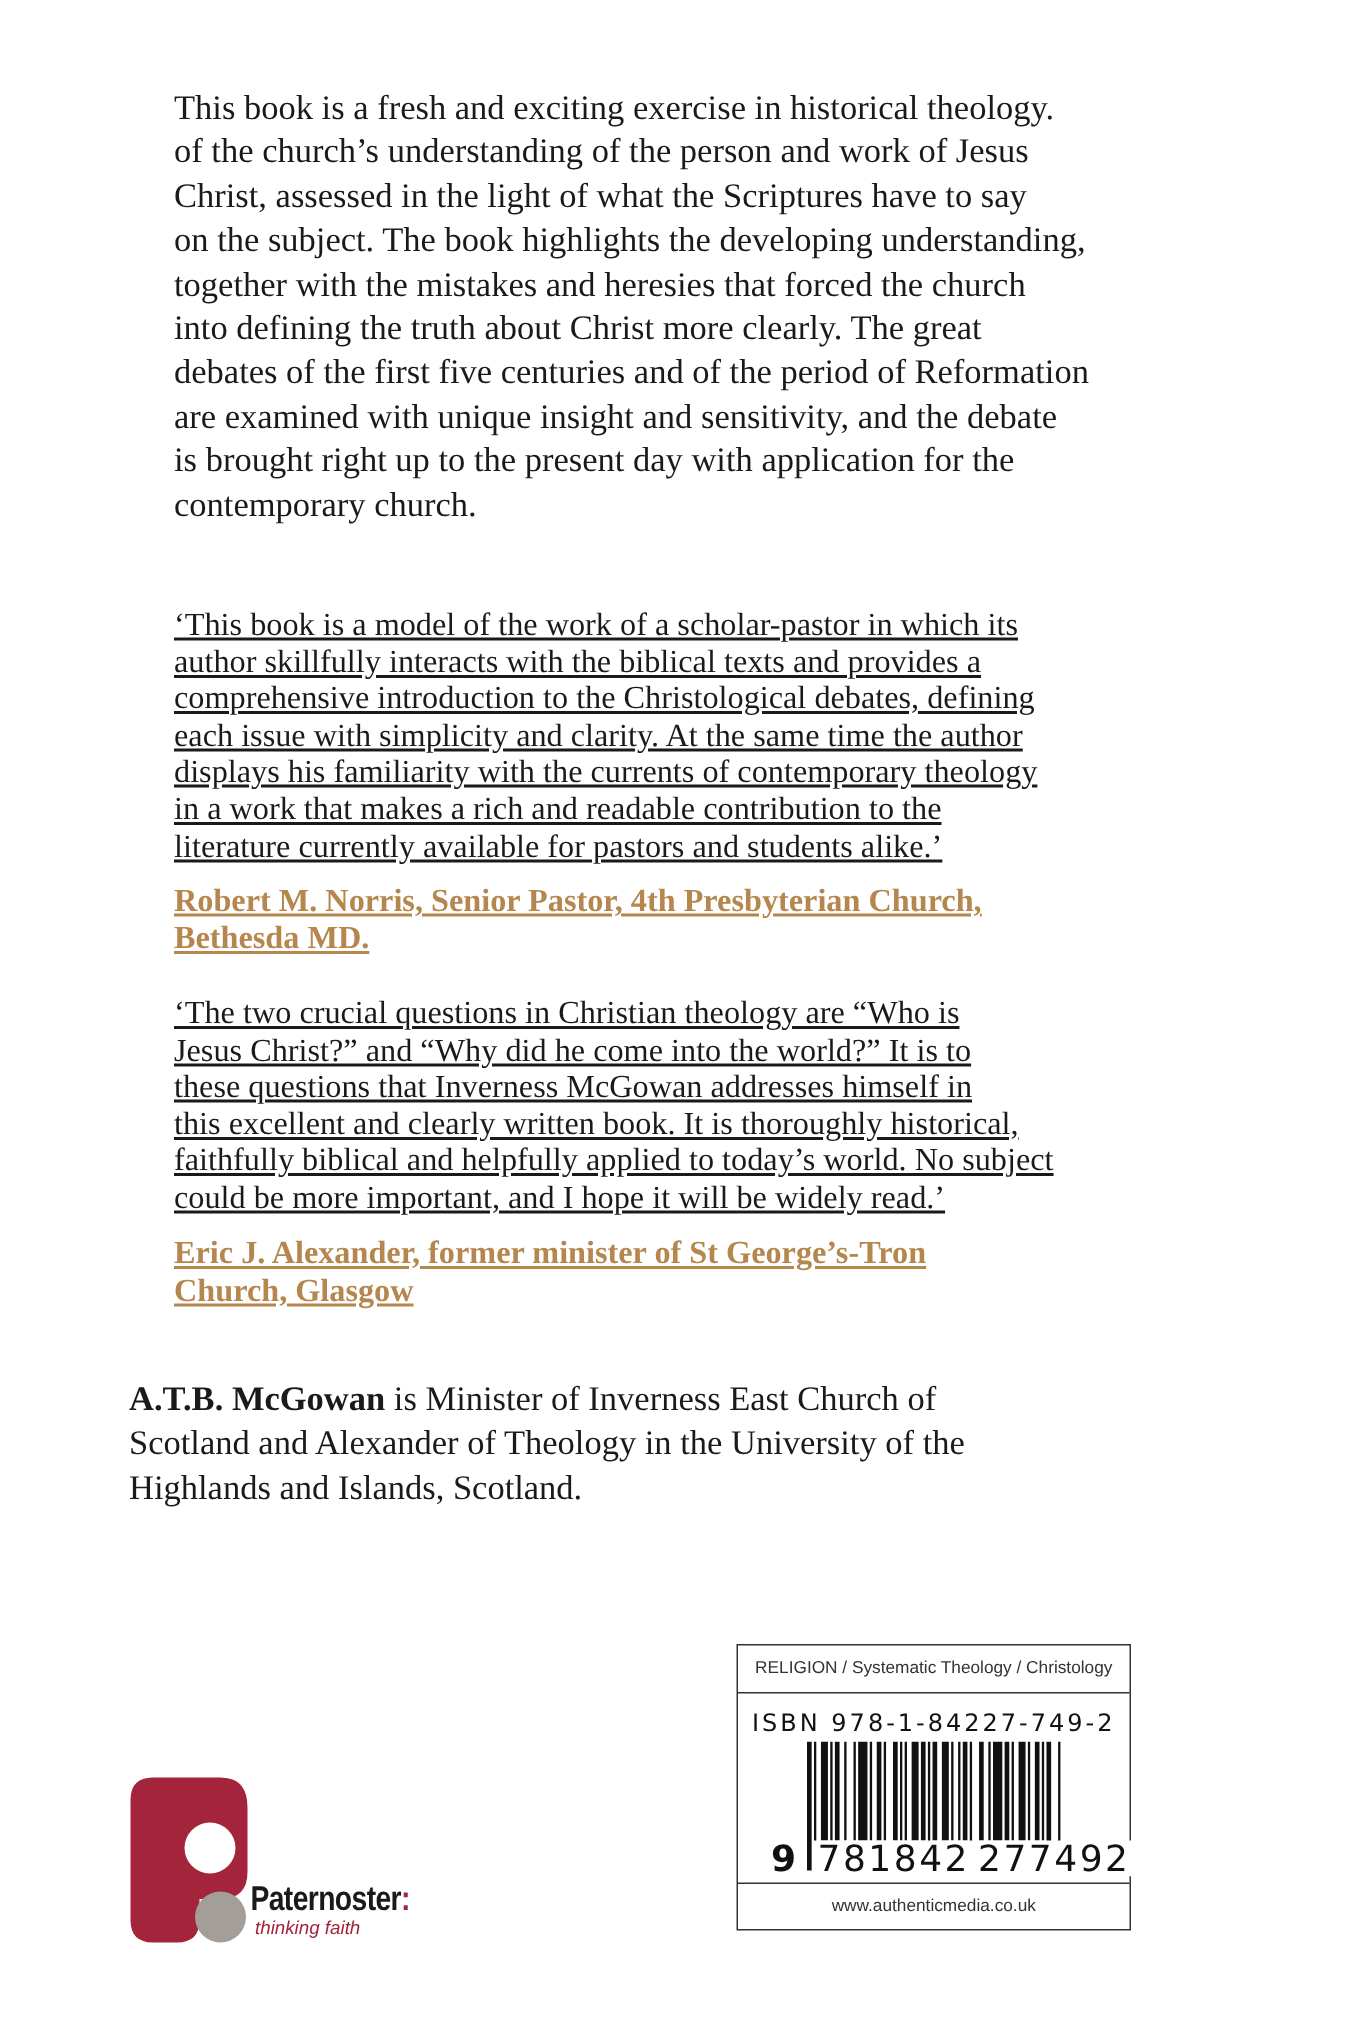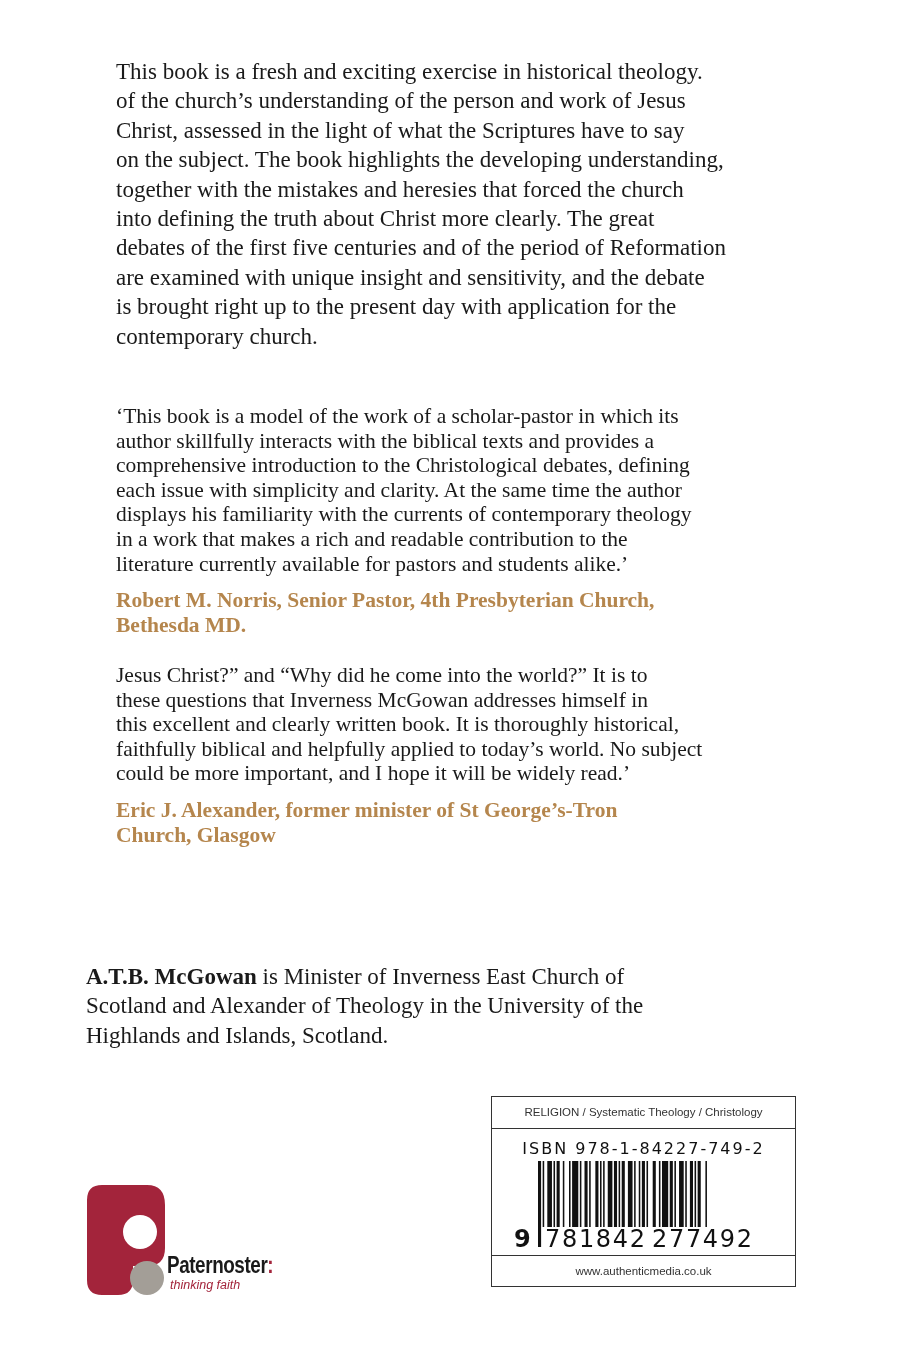--- a/index.html
+++ b/index.html
@@ -1,26 +1,26 @@
 <!DOCTYPE html>
 <html><head>
 <meta charset="utf-8">
 <style>
   html, body { margin: 0; padding: 0; background: #ffffff; }
   body { width: 907px; height: 1360px; position: relative; overflow: hidden; font-family: "Liberation Serif", "DejaVu Serif", serif; color: #1a1a1a; }
   .blurb { position: absolute; left: 86px; top: 57px; width: 720px; font-size: 23px; line-height: 29.4px; margin-left: 30px; }
   .blurb p { margin: 0; }
   .quote { position: absolute; left: 116px; width: 690px; font-size: 21.5px; line-height: 24.6px; }
-  .quote p { margin: 0; }
+  .quote p { margin: 0; text-decoration: underline; }
   .quote .attr { color: #b5864d; font-weight: bold; margin-top: 12px; font-size: 21.5px; line-height: 25px; }
   #quote1 { top: 404px; }
   #quote2 { top: 663px; }
-  .bio { position: absolute; left: 86px; top: 918px; width: 700px; font-size: 23px; line-height: 29.4px; margin-top: 44px; }
+  .bio { position: absolute; left: 86px; top: 918px; width: 700px; font-size: 23px; line-height: 29.4px; }
   .bio b { font-weight: bold; }
-  .isbn-box { position: absolute; left: 491px; top: 1096px; width: 305px; height: 191px; border: 1.5px solid #333; box-sizing: border-box; font-family: "Liberation Sans", "DejaVu Sans", sans-serif; }
+  .isbn-box { position: absolute; left: 491px; top: 1096px; width: 263px; height: 191px; border: 1.5px solid #333; box-sizing: border-box; font-family: "Liberation Sans", "DejaVu Sans", sans-serif; }
   .isbn-box .cat { height: 31px; border-bottom: 1.5px solid #333; text-align: center; font-size: 11.5px; line-height: 31px; color: #333; }
   .isbn-box .isbn-line { text-align: center; font-size: 16px; letter-spacing: 2px; margin-top: 10px; color: #111; font-family: "DejaVu Sans", sans-serif; }
   .isbn-box .barcode { position: absolute; left: 20px; top: 64px; width: 270px; height: 90px; }
   .isbn-box .url { position: absolute; left: 0; right: 0; bottom: 0; height: 30px; border-top: 1.5px solid #333; text-align: center; font-size: 11.5px; line-height: 30px; color: #333; }
   .logo { position: absolute; left: 85px; top: 1180px; width: 240px; height: 120px; }
   .logo .brand { position: absolute; left: 82px; top: 72px; font-family: "Liberation Sans", "DejaVu Sans", sans-serif; font-weight: bold; font-size: 23px; color: #1a1a1a; letter-spacing: -0.5px; transform: scaleX(0.82); transform-origin: left; }
   .logo .colon { color: #a3243b; }
   .logo .tag { position: absolute; left: 85px; top: 98px; font-family: "Liberation Sans", "DejaVu Sans", sans-serif; font-style: italic; font-size: 12.5px; color: #a3243b; }
 </style>
 </head>
@@ -47,20 +47,21 @@
   <p>displays his familiarity with the currents of contemporary theology</p>
   <p>in a work that makes a rich and readable contribution to the</p>
   <p>literature currently available for pastors and students alike.’</p>
   <div class="attr">
     <p>Robert M. Norris, Senior Pastor, 4th Presbyterian Church,</p>
     <p>Bethesda MD.</p>
   </div>
 </div>
 
 <div class="quote" id="quote2">
+  <p>‘The two crucial questions in Christian theology are “Who is</p>
   <p>Jesus Christ?” and “Why did he come into the world?” It is to</p>
   <p>these questions that Inverness McGowan addresses himself in</p>
   <p>this excellent and clearly written book. It is thoroughly historical,</p>
   <p>faithfully biblical and helpfully applied to today’s world. No subject</p>
   <p>could be more important, and I hope it will be widely read.’</p>
   <div class="attr">
     <p>Eric J. Alexander, former minister of St George’s-Tron</p>
     <p>Church, Glasgow</p>
   </div>
 </div>

